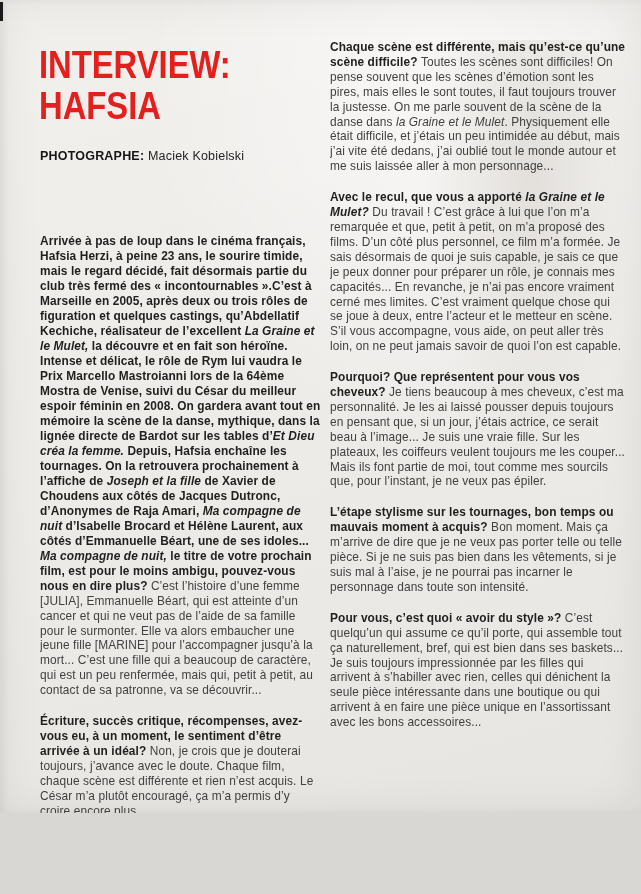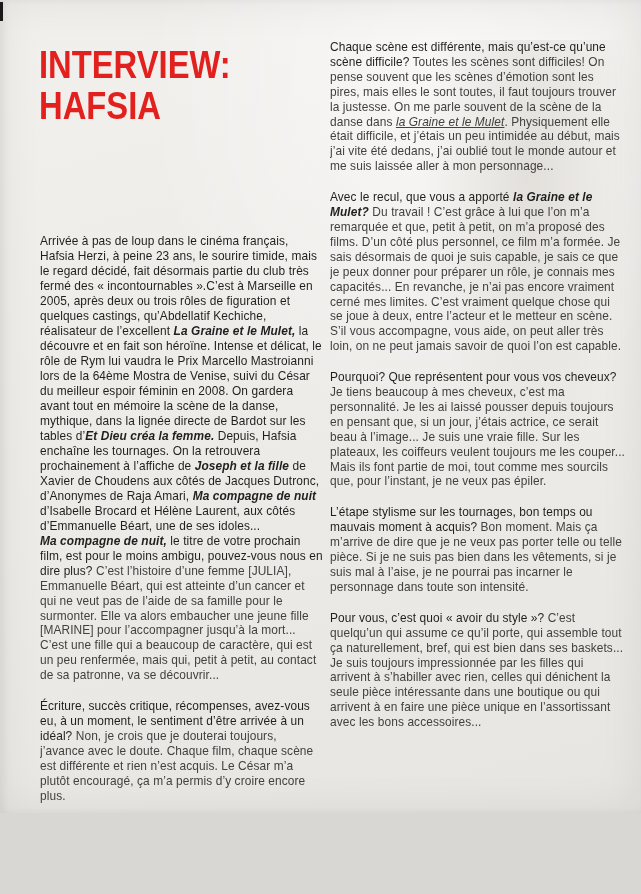--- a/index.html
+++ b/index.html
@@ -26,40 +26,41 @@
   }
   .credits { position:absolute; left:40px; top:146px; font-size:12.5px; line-height:20px;
     color:#232323; letter-spacing:0.2px; }
   .credits .lab { font-weight:700; color:#161616; }
   .col { position:absolute; font-size:11.9px; line-height:14.9px; color:#414141;
     letter-spacing:0.1px; text-align:left; }
   .col-left  { left:40px;  top:234px; width:283px; height:628px; overflow:hidden; }
   .col-right { left:330px; top:40px;  width:296px; height:832px; overflow:hidden; }
   .col p { margin:0 0 16px 0; }
   .col p.intro { line-height:15px; margin-bottom:0; }
-  .b  { font-weight:400; color:#1f1f1f; }
+  .b  { font-weight:700; color:#1f1f1f; }
   .bi { font-weight:700; font-style:italic; color:#1f1f1f; }
-  .ri { font-style:italic;text-decoration:underline; }
+  .ri { font-style:italic; }
   .page-number { position:absolute; left:40px; top:854px; font-size:18px; color:#3a3a3a; }
   .ghost-bleed { position:absolute; left:58px; top:840px; width:420px; height:9px;
     background:rgba(205,130,125,0.10); filter:blur(2px); border-radius:4px; }
 </style>
 </head>
 <body>
 
 <div class="page">
   <div class="edge-mark"></div>
   <div class="ghost-photo"></div>
 
   <h1 class="title" style="color: rgb(226, 33, 30);">
     <span>INTERVIEW:</span><br>
     <span>HAFSIA</span>
   </h1>
 
   <div class="credits" id="credits">
+      <div><span class="lab">PHOTOGRAPHE:</span><span> Maciek Kobielski</span></div>
     </div>
 
   <div class="col col-left" id="col-left">
       <p class="intro"><span class="b">Arrivée à pas de loup dans le cinéma français, Hafsia Herzi, à peine 23 ans, le sourire timide, mais le regard décidé, fait désormais partie du club très fermé des « incontournables ».C’est à Marseille en 2005, après deux ou trois rôles de figuration et quelques castings, qu’Abdellatif Kechiche, réalisateur de l’excellent </span><span class="bi">La Graine et le Mulet,</span><span class="b"> la découvre et en fait son héroïne. Intense et délicat, le rôle de Rym lui vaudra le Prix Marcello Mastroianni lors de la 64ème Mostra de Venise, suivi du César du meilleur espoir féminin en 2008. On gardera avant tout en mémoire la scène de la danse, mythique, dans la lignée directe de Bardot sur les tables d’</span><span class="bi">Et Dieu créa la femme.</span><span class="b"> Depuis, Hafsia enchaîne les tournages. On la retrouvera prochainement à l’affiche de </span><span class="bi">Joseph et la fille</span><span class="b"> de Xavier de Choudens aux côtés de Jacques Dutronc, d’Anonymes de Raja Amari, </span><span class="bi">Ma compagne de nuit</span><span class="b"> d’Isabelle Brocard et Hélène Laurent, aux côtés d’Emmanuelle Béart, une de ses idoles...</span></p>
       <p><span class="bi">Ma compagne de nuit,</span><span class="b"> le titre de votre prochain film, est pour le moins ambigu, pouvez-vous nous en dire plus? </span><span>C’est l’histoire d’une femme [JULIA], Emmanuelle Béart, qui est atteinte d’un cancer et qui ne veut pas de l’aide de sa famille pour le surmonter. Elle va alors embaucher une jeune fille [MARINE] pour l’accompagner jusqu’à la mort... C’est une fille qui a beaucoup de caractère, qui est un peu renfermée, mais qui, petit à petit, au contact de sa patronne, va se découvrir...</span></p>
       <p><span class="b">Écriture, succès critique, récompenses, avez-vous eu, à un moment, le sentiment d’être arrivée à un idéal? </span><span>Non, je crois que je douterai toujours, j’avance avec le doute. Chaque film, chaque scène est différente et rien n’est acquis. Le César m’a plutôt encouragé, ça m’a permis d’y croire encore plus.</span></p>
     </div>
   <div class="col col-right" id="col-right">
       <p><span class="b">Chaque scène est différente, mais qu’est-ce qu’une scène difficile? </span><span>Toutes les scènes sont difficiles! On pense souvent que les scènes d’émotion sont les pires, mais elles le sont toutes, il faut toujours trouver la justesse. On me parle souvent de la scène de la danse dans </span><span class="ri">la Graine et le Mulet</span><span>. Physiquement elle était difficile, et j’étais un peu intimidée au début, mais j’ai vite été dedans, j’ai oublié tout le monde autour et me suis laissée aller à mon personnage...</span></p>
       <p><span class="b">Avec le recul, que vous a apporté </span><span class="bi">la Graine et le Mulet?</span><span> Du travail ! C’est grâce à lui que l’on m’a remarquée et que, petit à petit, on m’a proposé des films. D’un côté plus personnel, ce film m’a formée. Je sais désormais de quoi je suis capable, je sais ce que je peux donner pour préparer un rôle, je connais mes capacités... En revanche, je n’ai pas encore vraiment cerné mes limites. C’est vraiment quelque chose qui se joue à deux, entre l’acteur et le metteur en scène. S’il vous accompagne, vous aide, on peut aller très loin, on ne peut jamais savoir de quoi l’on est capable.</span></p>

